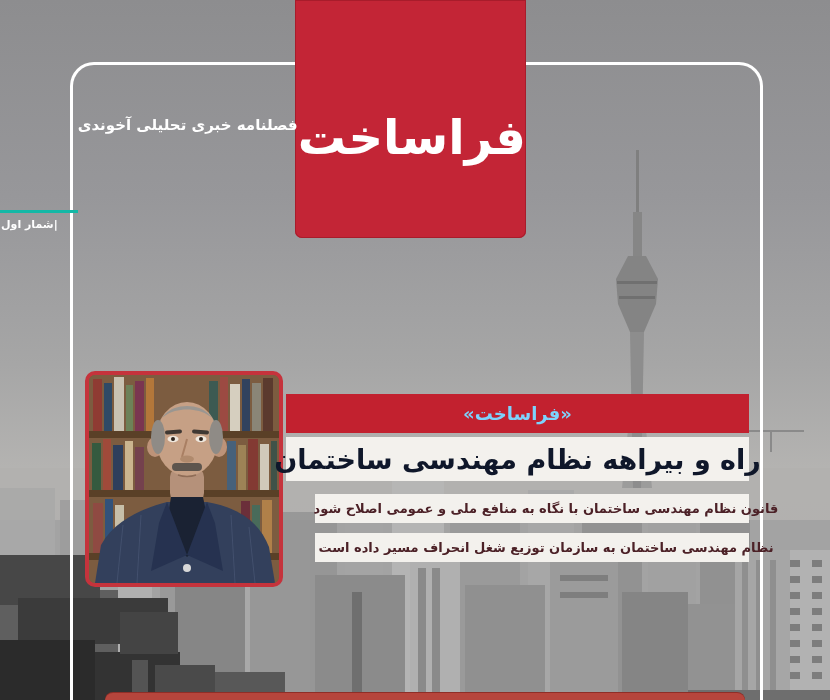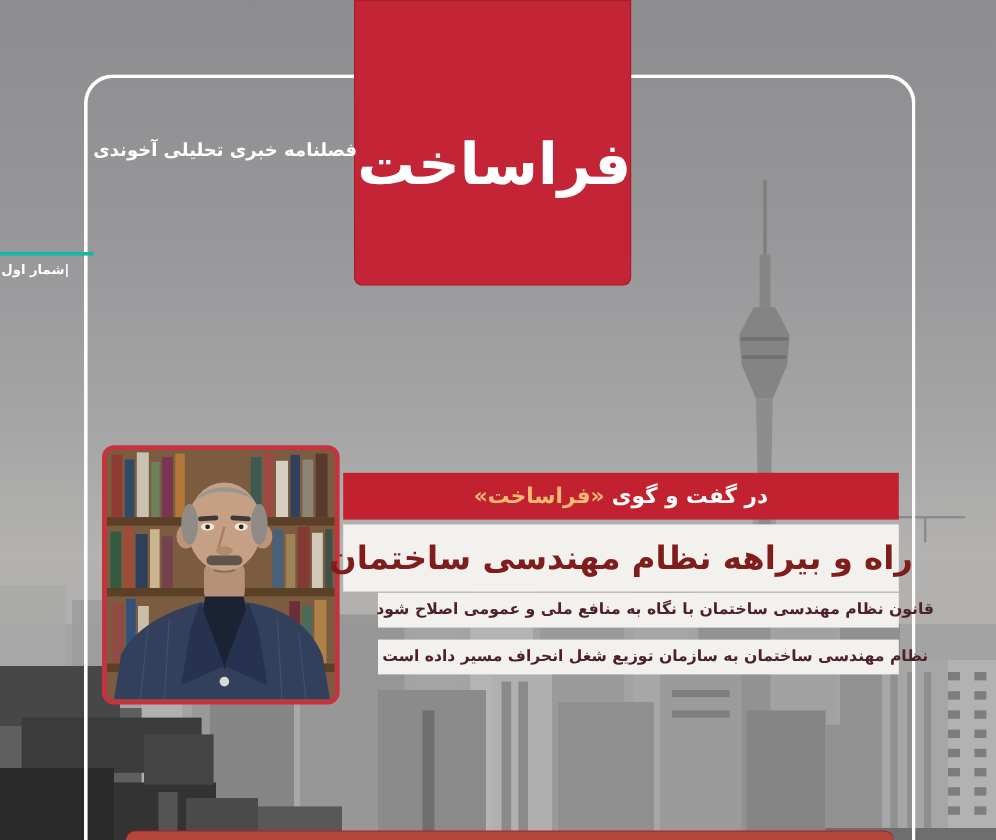--- a/index.html
+++ b/index.html
@@ -53,24 +53,24 @@
     background:#7c5c40;
   }
 
   
   .strip{position:absolute;right:81px;display:flex;align-items:center;justify-content:center;}
   .kicker{
     top:394px;height:39px;width:463px;background:#c2212f;
     color:#ffffff;font-size:18px;font-weight:bold;
     gap:6px;white-space:nowrap;
   }
-  .kicker .hl{color:#fdba74;}
+  .kicker .hl{color:#7dd3fc;}
   .headline{
-    top:437px;height:56px;width:463px;background:#f3f1ed;
-    color:#7f1d1d;font-size:27px;font-weight:bold;white-space:nowrap;
+    top:437px;height:44px;width:463px;background:#f3f1ed;
+    color:#0f172a;font-size:27px;font-weight:bold;white-space:nowrap;
   }
   .deck{
     height:29px;width:434px;background:#f3f1ed;
     color:#4c2127;font-size:13px;font-weight:bold;white-space:nowrap;padding-left:28px;
   }
   .deck1{top:494px;}
   .deck2{top:533px;}
 
   
   .bottom-sliver{
@@ -270,21 +270,20 @@
         <ellipse cx="98" cy="84" rx="7" ry="3.5" fill="#b08a6d"></ellipse>
 
         <rect x="83" y="88" width="30" height="8" rx="4" fill="#5d554e"></rect>
 
         <path d="M 89,100 Q 98,103 107,100" stroke="#8f6d57" stroke-width="1.6" fill="none"></path>
       </g>
     </svg>
   </div>
 
   <div class="strip kicker" dir="rtl">
-    <span>در گفت و گوی</span>
     <span class="hl">«فراساخت»</span>
   </div>
 
   <div class="strip headline" dir="rtl">راه و بیراهه نظام مهندسی ساختمان</div>
 
   <div class="strip deck deck1" dir="rtl">قانون نظام مهندسی ساختمان با نگاه به منافع ملی و عمومی اصلاح شود</div>
   <div class="strip deck deck2" dir="rtl">نظام مهندسی ساختمان به سازمان توزیع شغل انحراف مسیر داده است</div>
 
   <div class="bottom-sliver"></div>
 

